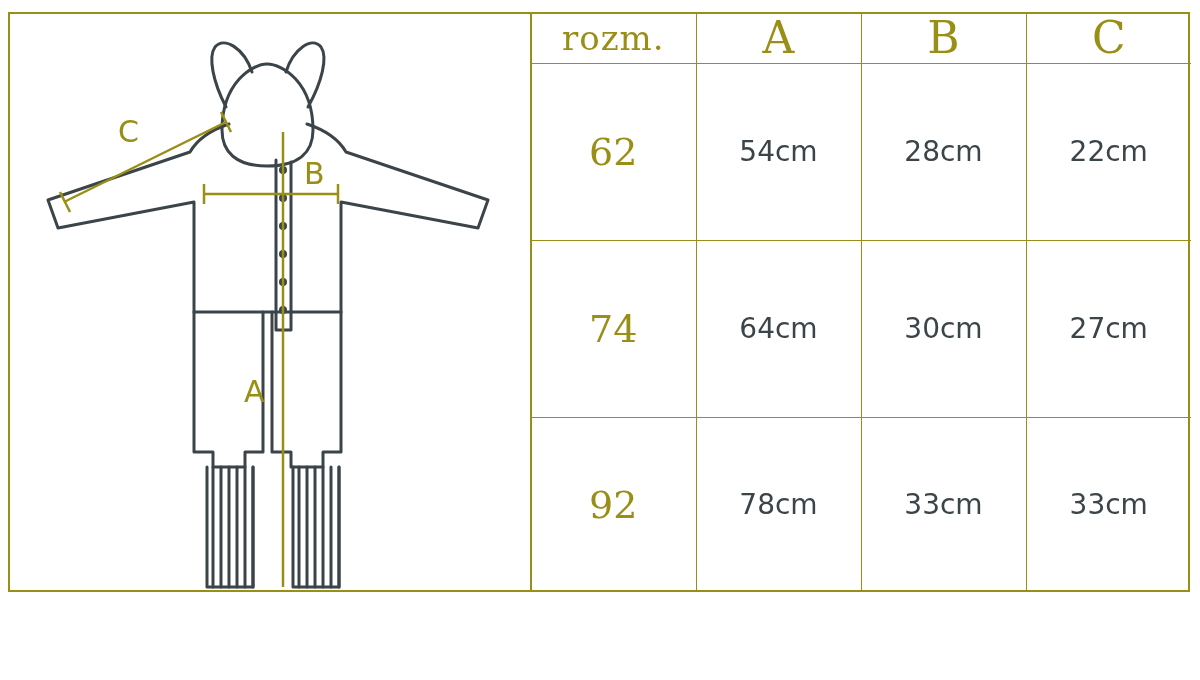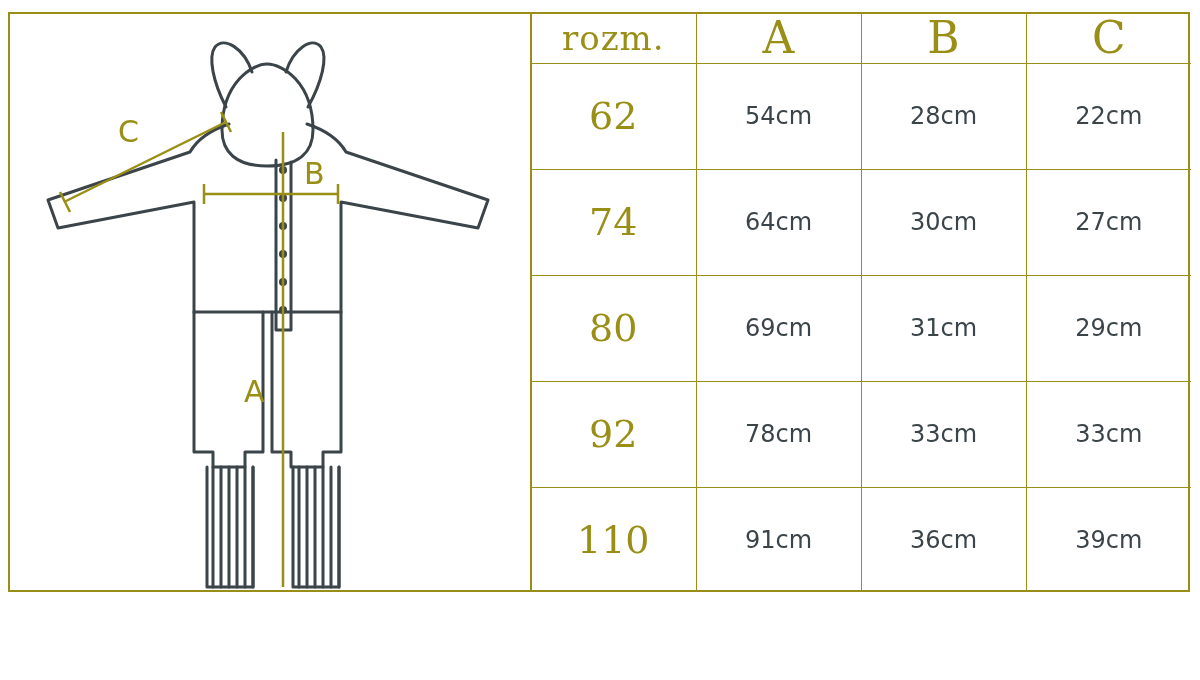--- a/index.html
+++ b/index.html
@@ -103,21 +103,21 @@
     font-size: 44px;
   }
 
   td.size-cell {
     color: #9a8f16;
     font-size: 38px;
     font-family: "DejaVu Serif", serif;
   }
   td.value-cell {
     color: #3a4449;
-    font-size: 24px;
+    font-size: 28px;
     font-family: "DejaVu Sans", sans-serif;
   }
 
   
   .lbl {
     font-family: "DejaVu Sans", sans-serif;
     font-size: 30px;
     fill: #9a8f16;
   }
 </style>
@@ -232,34 +232,22 @@
           <td class="value-cell">28cm</td>
           <td class="value-cell">22cm</td>
         </tr>
         <tr>
           <td class="size-cell">74</td>
           <td class="value-cell">64cm</td>
           <td class="value-cell">30cm</td>
           <td class="value-cell">27cm</td>
         </tr>
         <tr>
-          <td class="size-cell">80</td>
-          <td class="value-cell">69cm</td>
-          <td class="value-cell">31cm</td>
-          <td class="value-cell">29cm</td>
-        </tr>
-        <tr>
           <td class="size-cell">92</td>
           <td class="value-cell">78cm</td>
           <td class="value-cell">33cm</td>
           <td class="value-cell">33cm</td>
         </tr>
-        <tr>
-          <td class="size-cell">110</td>
-          <td class="value-cell">91cm</td>
-          <td class="value-cell">36cm</td>
-          <td class="value-cell">39cm</td>
-        </tr>
       </tbody>
     </table>
   </div>
 
 </div>
 
 </body></html>

